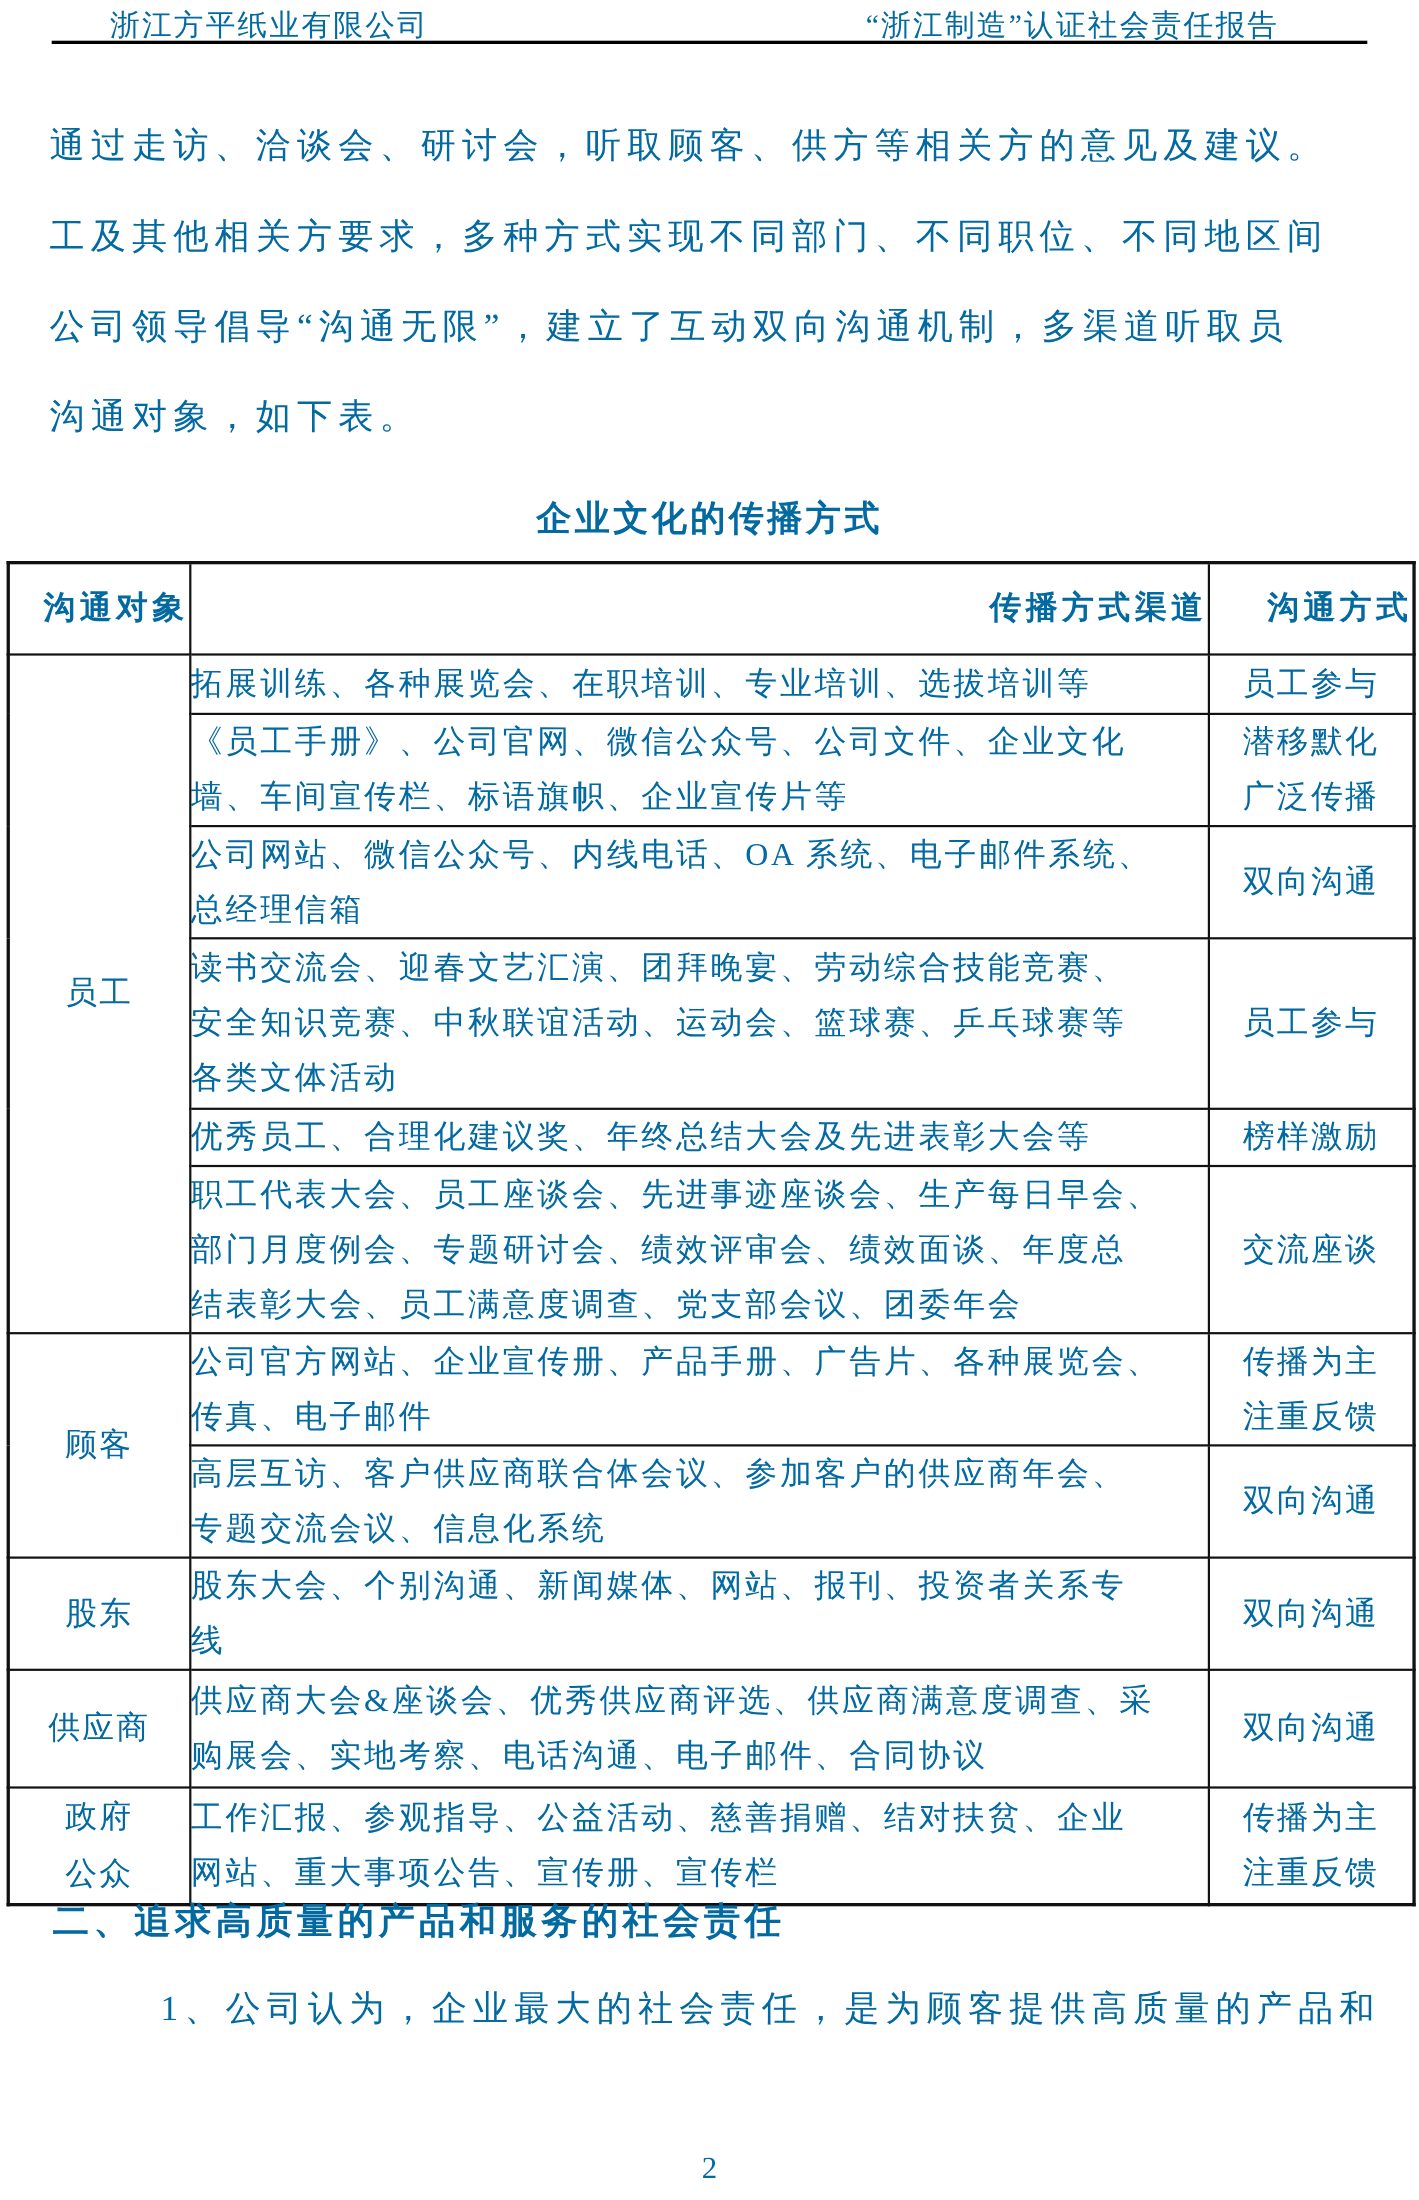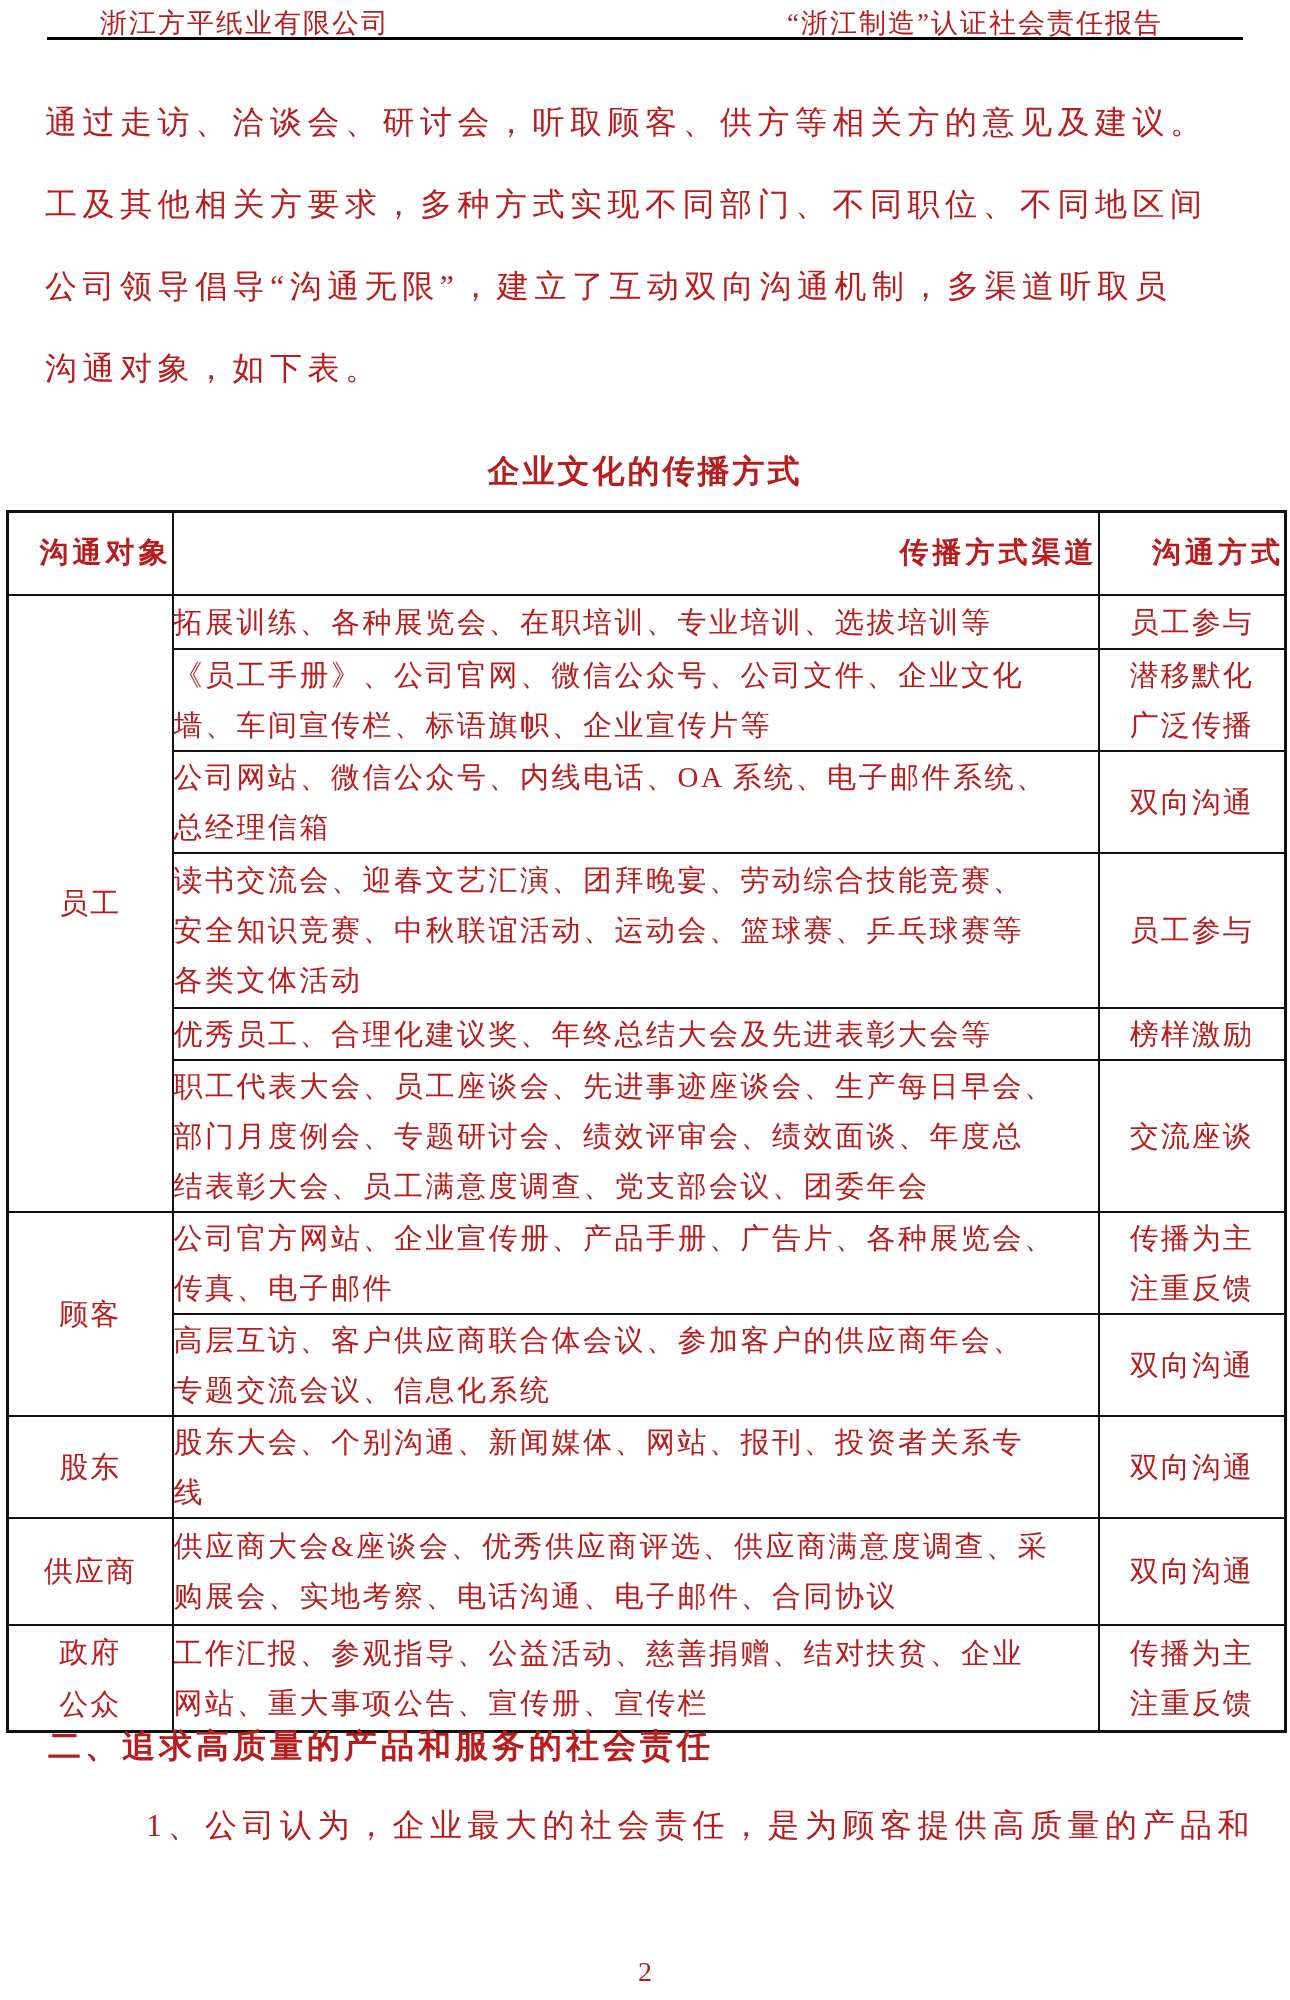--- a/index.html
+++ b/index.html
@@ -1,39 +1,39 @@
 <!DOCTYPE html>
 <html lang="zh"><head>
 <meta charset="utf-8">
 <style>
   html,body { margin:0; padding:0; background:#ffffff; }
   .page {
     position:relative;
     width:1290px; height:2000px;
     background:#ffffff;
-    color:#b91c1c;
+    color:#0369a1;
     font-family:"Liberation Serif","DejaVu Serif",serif;
     overflow:hidden;
   }
   
   .doc-header-left {
     position:absolute; left:100px; top:5px;
     font-size:27px; letter-spacing:2px; white-space:nowrap;
   }
   .doc-header-right {
     position:absolute; left:787px; top:5px;
     font-size:27px; letter-spacing:2px; white-space:nowrap;
   }
   .header-rule {
     position:absolute; left:47px; top:37px;
     width:1196px; height:3px; background:#000;
   }
   
   .intro {
-    position:absolute; left:45px; top:81px; width:1210px;
+    position:absolute; left:45px; top:91px; width:1210px;
     font-size:32px; letter-spacing:5.5px; line-height:82px;
     white-space:nowrap;
   }
   
   .table-title {
     position:absolute; left:6px; top:450px; width:1278px;
     text-align:center; font-size:32px; font-weight:bold; letter-spacing:3px;
   }
   
   table.comm {

